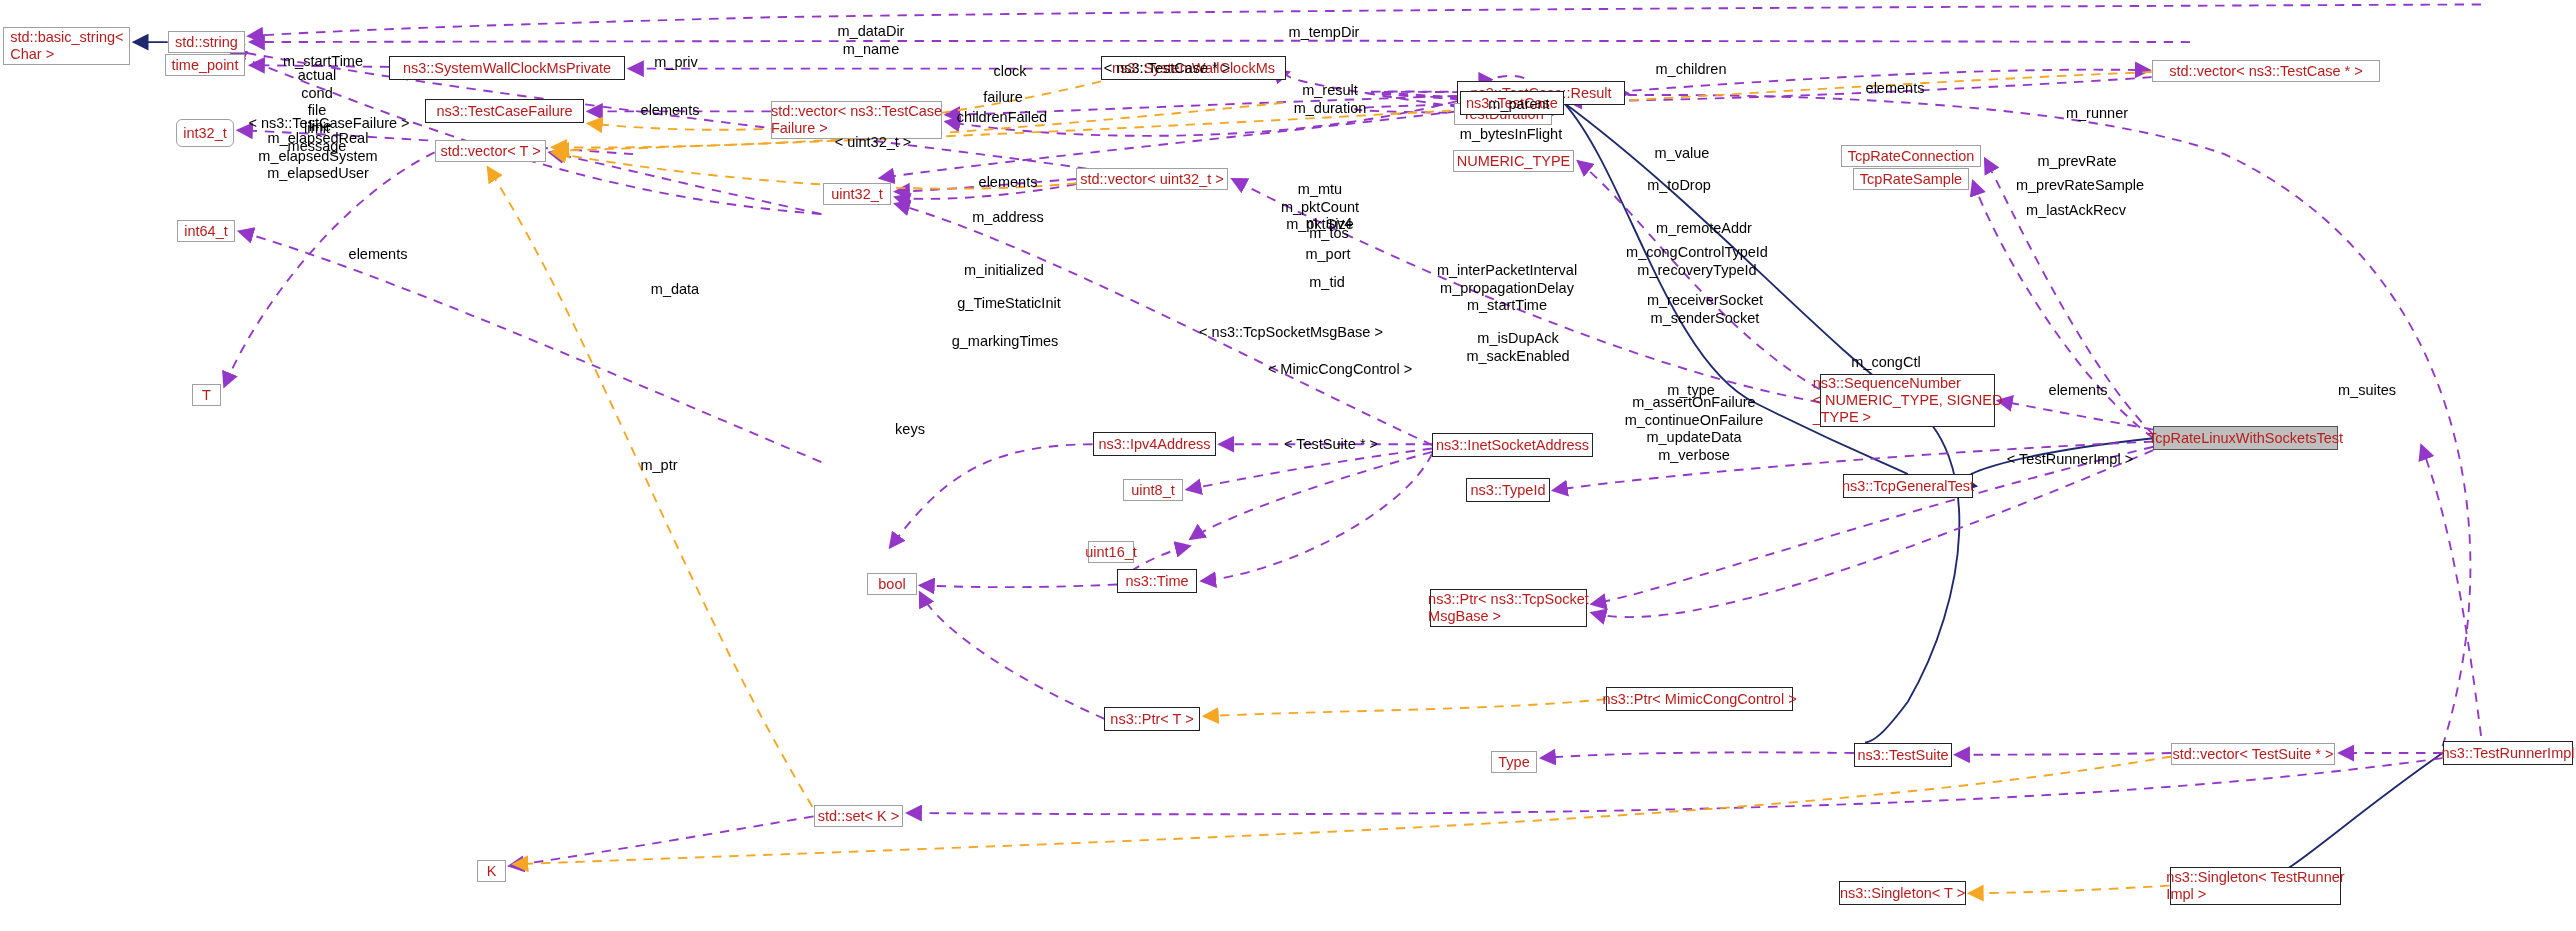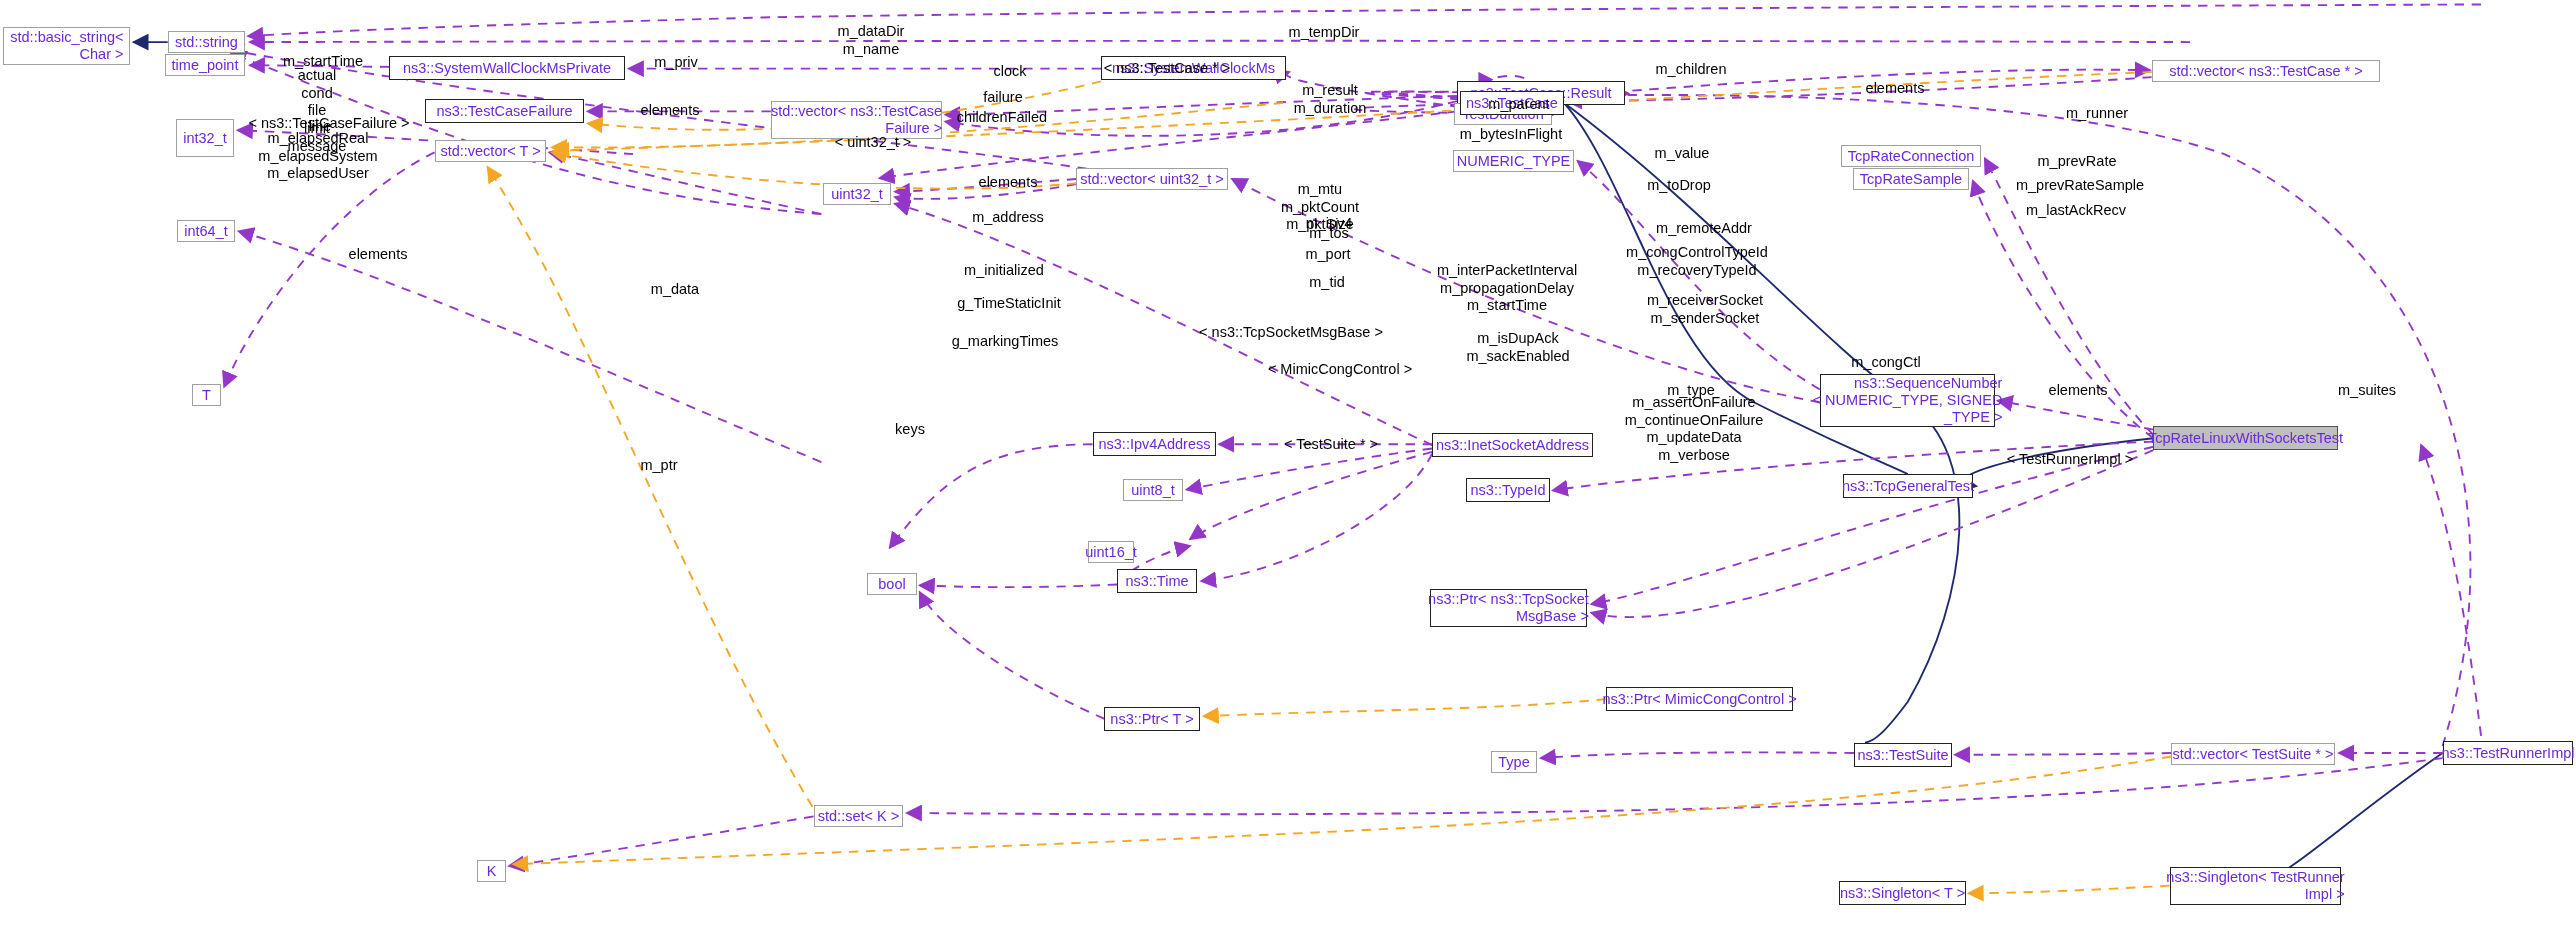--- a/index.html
+++ b/index.html
@@ -2,22 +2,22 @@
 <html style="font-size:13.7px"><head>
 <meta charset="utf-8">
 <title>Collaboration diagram</title>
 <style>
   html,body{margin:0;padding:0;background:#ffffff;}
   #canvas{position:relative;width:2576px;height:932px;background:#ffffff;
           font-family:"Liberation Sans", sans-serif;overflow:hidden;}
   svg.edges{position:absolute;left:0;top:0;width:2576px;height:932px;pointer-events:none;}
 
   .node{position:absolute;box-sizing:border-box;display:flex;align-items:center;
-        justify-content:center;text-align:right;line-height:1.15;
-        background:#ffffff;color:#6d28d9;white-space:pre;}
+        justify-content:center;text-align:left;line-height:1.15;
+        background:#ffffff;color:#b91c1c;white-space:pre;}
   
   .node.thin{border:0.9px solid #a0a0a0;font-size:14.5px;}
   
   .node.thick{border:1.7px solid #222222;font-size:14.5px;}
   
   .node.current{border:1.7px solid #555555;background:#bfbfbf;font-size:14.5px;}
 
   .elabel{position:absolute;font-size:14.5px;color:#000000;white-space:pre;
           text-align:center;line-height:1.22;transform:translateX(-50%);}
 </style>
@@ -148,21 +148,21 @@
       <div class="node thin" style="left: 165px; top: 54px; width: 80px; height: 22px;">time_point</div>
       <div class="node thick" style="left: 389px; top: 56px; width: 236px; height: 24px;">ns3::SystemWallClockMsPrivate</div>
       <div class="node thick" style="left: 1101px; top: 56px; width: 185px; height: 24px;">ns3::SystemWallClockMs</div>
       <div class="node thick" style="left: 1457px; top: 81px; width: 168px; height: 24px;">ns3::TestCase::Result</div>
       <div class="node thin" style="left: 2152px; top: 60px; width: 228px; height: 22px;">std::vector&lt; ns3::TestCase * &gt;</div>
       <div class="node thick" style="left: 425px; top: 99px; width: 159px; height: 24px;">ns3::TestCaseFailure</div>
       <div class="node thin" style="left: 771px; top: 101px; width: 171px; height: 38px;">std::vector&lt; ns3::TestCase
 Failure &gt;</div>
       <div class="node thin" style="left: 1454px; top: 103px; width: 98px; height: 22px;">TestDuration</div>
       <div class="node thick" style="left: 1460px; top: 91px; width: 104px; height: 24px;">ns3::TestCase</div>
-      <div class="node thin" style="left: 176px; top: 119px; width: 58px; height: 38px;">int32_t</div>
+      <div class="node thin" style="left: 176px; top: 119px; width: 58px; height: 28px; border-radius: 6px;">int32_t</div>
       <div class="node thin" style="left: 435px; top: 140px; width: 111px; height: 22px;">std::vector&lt; T &gt;</div>
       <div class="node thin" style="left: 1453px; top: 150px; width: 121px; height: 22px;">NUMERIC_TYPE</div>
       <div class="node thin" style="left: 1841px; top: 145px; width: 140px; height: 22px;">TcpRateConnection</div>
       <div class="node thin" style="left: 1076px; top: 168px; width: 152px; height: 22px;">std::vector&lt; uint32_t &gt;</div>
       <div class="node thin" style="left: 1853px; top: 168px; width: 116px; height: 22px;">TcpRateSample</div>
       <div class="node thin" style="left: 823px; top: 183px; width: 68px; height: 22px;">uint32_t</div>
       <div class="node thick" style="left: 1820px; top: 374px; width: 175px; height: 53px;">ns3::SequenceNumber
 &lt; NUMERIC_TYPE, SIGNED
 _TYPE &gt;</div>
       <div class="node thin" style="left: 177px; top: 220px; width: 58px; height: 22px;">int64_t</div>

